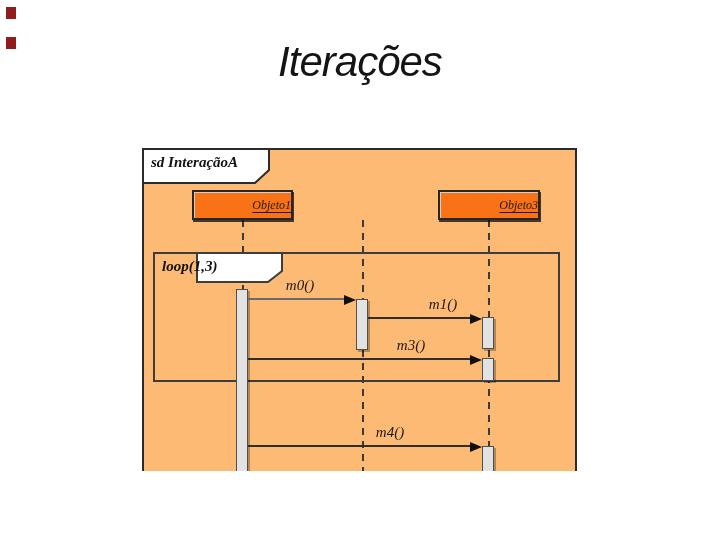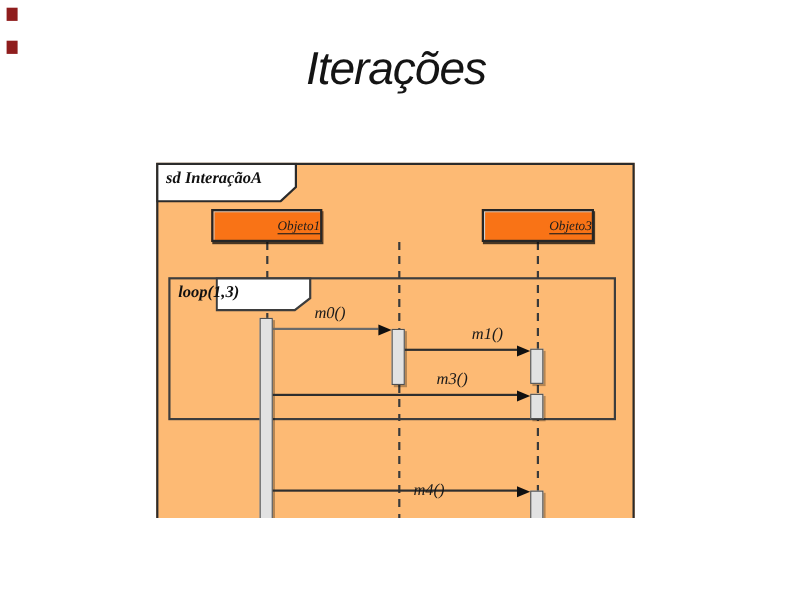--- a/index.html
+++ b/index.html
@@ -81,21 +81,21 @@
   .head-m0{left:344px;top:295px;}
   .lab-m0{left:300px;top:277px;}
   .line-m1{left:368px;top:317px;width:102px;}
   .head-m1{left:470px;top:314px;}
   .lab-m1{left:443px;top:296px;}
   .line-m3{left:248px;top:358px;width:222px;}
   .head-m3{left:470px;top:355px;}
   .lab-m3{left:411px;top:337px;}
   .line-m4{left:248px;top:445px;width:222px;}
   .head-m4{left:470px;top:442px;}
-  .lab-m4{left:390px;top:438px;text-align:center;}
+  .lab-m4{left:390px;top:424px;text-align:center;}
 </style>
 </head>
 <body>
 
 <div class="slide">
 
   <div class="edge-mark m1"></div>
   <div class="edge-mark m2"></div>
 
   <div class="title">Iterações</div>

